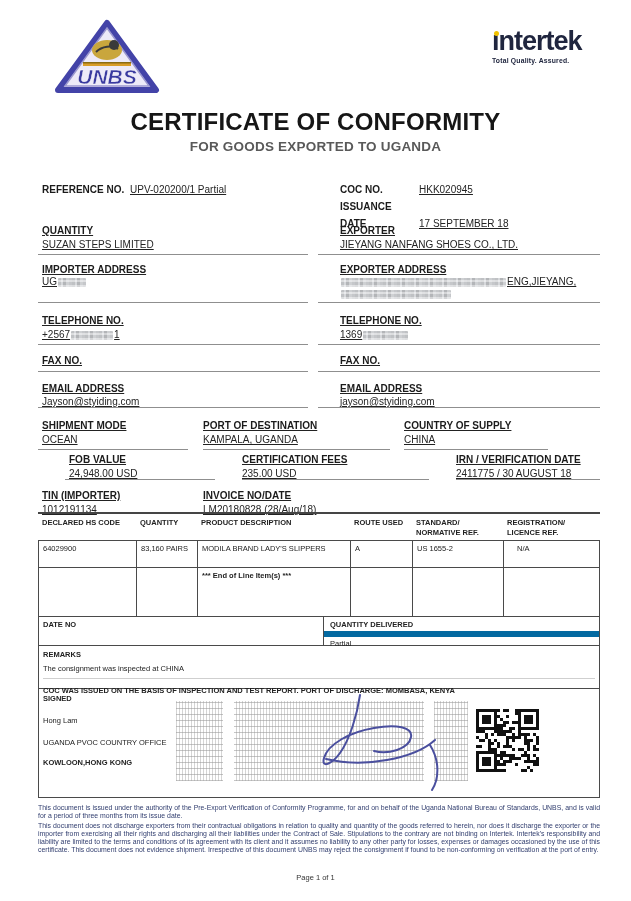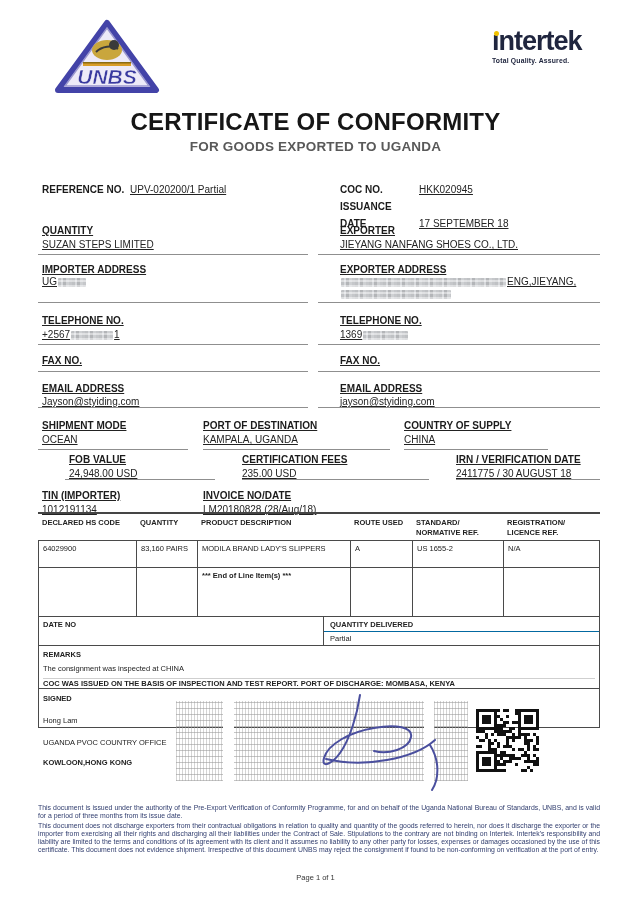--- a/index.html
+++ b/index.html
@@ -60,37 +60,37 @@
       repeating-linear-gradient(90deg,#c7c9cc 0 3px,#dfe1e4 3px 5px,#babcbf 5px 8px,#d6d8db 8px 11px,#cdcfd2 11px 14px); }
   .bw190 { width:165px; } .bw110 { width:110px; } .bw92 { width:90px; } .bw72 { width:72px; }
   .bw45 { width:45px; } .bw42 { width:42px; } .bw28 { width:28px; }
 
   
   .thick-line { position:absolute; top:512px; left:38px; width:562px; border-top:2.5px solid #454545; }
   .theader { position:absolute; top:515px; left:38px; width:562px; height:25px; display:flex; font-size:7.5px; padding-top:3px; }
   .theader .th { font-weight:bold; white-space:pre-line; line-height:9.5px; padding-left:4px; }
   .w1{width:98px;} .w2{width:61px;} .w3{width:153px;} .w4{width:62px;} .w5{width:91px;} .w6{flex:1;}
 
-  .lower-box { position:absolute; top:540px; left:38px; width:562px; height:188px; border:1px solid #4a4a4a; font-size:7.5px; }
+  .lower-box { position:absolute; top:540px; left:38px; width:562px; height:258px; border:1px solid #4a4a4a; font-size:7.5px; }
   .tr { display:flex; border-bottom:1px solid #4a4a4a; }
   .tr1 { height:27px; } .tr2 { height:49px; }
   .td { border-right:1px solid #4a4a4a; padding:3px 4px; }
-  .td:last-child { border-right:none; }
+  .td:last-child { border-right:none;margin-left:9px; }
   .td.bold { font-weight:bold; }
 
   .seal-row { display:flex; height:29px; border-bottom:1px solid #4a4a4a; }
   .seal-cell { width:285px; border-right:1px solid #4a4a4a; padding:3px 4px; font-weight:bold; }
   .qd-cell { flex:1; }
-  .qd-label { font-weight:bold; padding:3px 0 2px 6px; border-bottom:1px solid #0369a1; }
+  .qd-label { font-weight:bold; padding:3px 0 2px 6px; border-bottom:6px solid #0369a1; }
   .qd-value { padding:2px 0 0 6px; }
 
   .remarks-row { height:43px; border-bottom:1px solid #4a4a4a; padding:4px 4px 0 4px; }
   .remarks-label { font-weight:bold; line-height:10px; }
   .remarks-line1 { line-height:10px; margin-top:4px; padding-bottom:4px; border-bottom:1px solid #cfcfcf; }
-  .remarks-line2 { line-height:10px; margin-top:0; font-weight:bold; }
+  .remarks-line2 { line-height:10px; margin-top:7px; font-weight:bold; }
 
   .signed-row { position:relative; height:104px; padding:5px 4px 0 4px; }
   .sg-label { font-weight:bold; line-height:9px; }
   .sg-name { line-height:9px; margin-top:13px; }
   .sg-office { font-weight:normal; line-height:9px; margin-top:13px; }
   .sg-loc { font-weight:bold; line-height:9px; margin-top:11px; }
 
   .microtext { position:absolute; left:137px; top:12px; width:292px; height:80px;
     background-image:
       linear-gradient(90deg, transparent 0 47px, #fff 47px 58px, transparent 58px 248px, #fff 248px 258px, transparent 258px),

